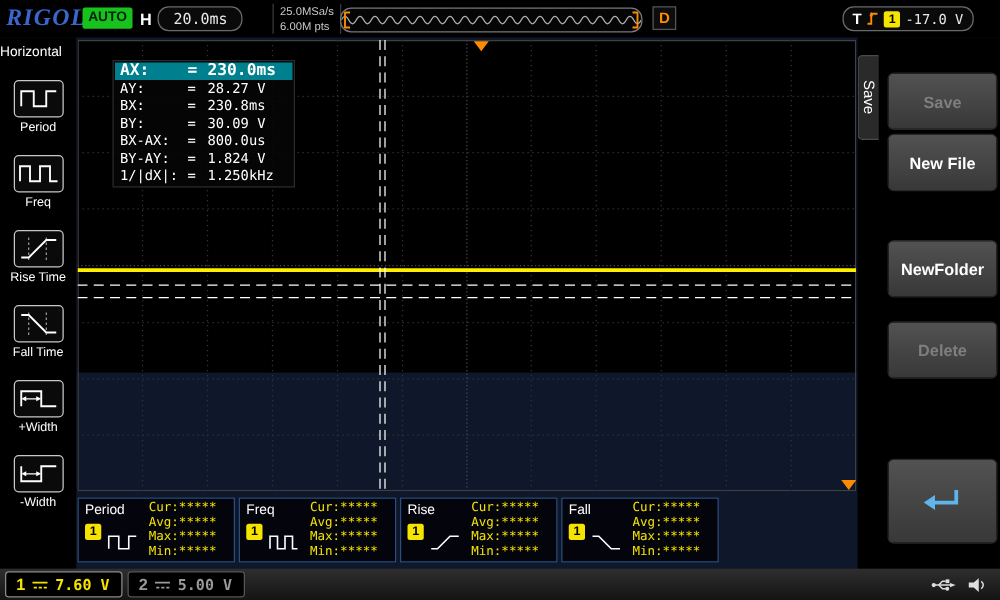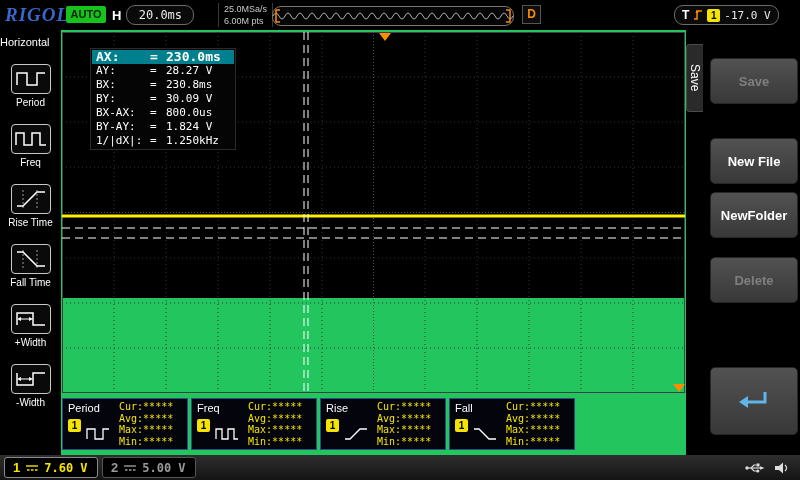--- a/index.html
+++ b/index.html
@@ -1,16 +1,16 @@
 <!DOCTYPE html>
 <html><head>
 <meta charset="utf-8">
 <style>
   html,body{margin:0;padding:0;background:#000;}
-  #screen{position:relative;width:800px;height:480px;background:#22c55e;overflow:hidden;
+  #screen{position:relative;width:800px;height:480px;background:#0f172a;overflow:hidden;
           font-family:"Liberation Sans",sans-serif;-webkit-user-select:none;user-select:none;}
 
   
   .topbar{position:absolute;left:0;top:0;width:800px;height:30px;background:#000;}
   .logo{position:absolute;left:5px;top:4px;font-family:"Liberation Serif",serif;
         font-weight:bold;font-style:italic;font-size:19px;color:#3b66cc;letter-spacing:1px;}
   .auto{position:absolute;left:66px;top:6px;width:40px;height:17px;background:#17c21d;color:#00230a;
         font-size:11px;font-weight:bold;line-height:17px;text-align:center;border-radius:2px;cursor:pointer;}
   .hgrp{position:absolute;left:112px;top:5px;display:flex;align-items:center;gap:5px;cursor:pointer;}
   .hl{color:#fff;font-weight:bold;font-size:13px;}
@@ -54,21 +54,21 @@
 
   
   .rightmenu{position:absolute;left:686px;top:30px;width:114px;height:425px;background:#000;}
   .rm-tab{position:absolute;left:0;top:14px;width:16px;height:66px;background:#2a2a2a;border:1px solid #4a4a4a;
           border-right:none;border-radius:4px 0 0 4px;color:#fff;font-size:12px;
           writing-mode:vertical-rl;display:flex;align-items:center;justify-content:center;}
   .rbtn{position:absolute;left:24px;width:86px;height:44px;background:linear-gradient(#525252,#383838);
         border:1px solid #272727;border-radius:5px;color:#fff;font-size:13px;font-weight:bold;
         display:flex;align-items:center;justify-content:center;text-align:center;cursor:pointer;}
   .rbtn.disabled{color:#7f7f7f;cursor:default;}
-  .rb1{top:28px;}.rb2{top:108px;}.rb3{top:162px;}.rb4{top:227px;}.rb5{top:337px;height:66px;}
+  .rb1{top:28px;}.rb2{top:77px;}.rb3{top:162px;}.rb4{top:227px;}.rb5{top:337px;height:66px;}
 
   
   .measrow{position:absolute;left:62px;top:398px;display:flex;gap:3px;}
   .mbox{position:relative;width:124px;height:50px;background:#04040c;border:1px solid #2a4d7f;}
   .m-name{position:absolute;left:5px;top:3px;color:#fff;font-size:11px;}
   .m-badge{position:absolute;left:5px;top:20px;}
   .m-icon{position:absolute;left:22px;top:26px;}
   .m-stats{position:absolute;left:56px;top:2px;font-family:"DejaVu Sans Mono",monospace;
            font-size:10px;line-height:11.5px;color:#f5e400;}
   .m-stat{display:flex;}

